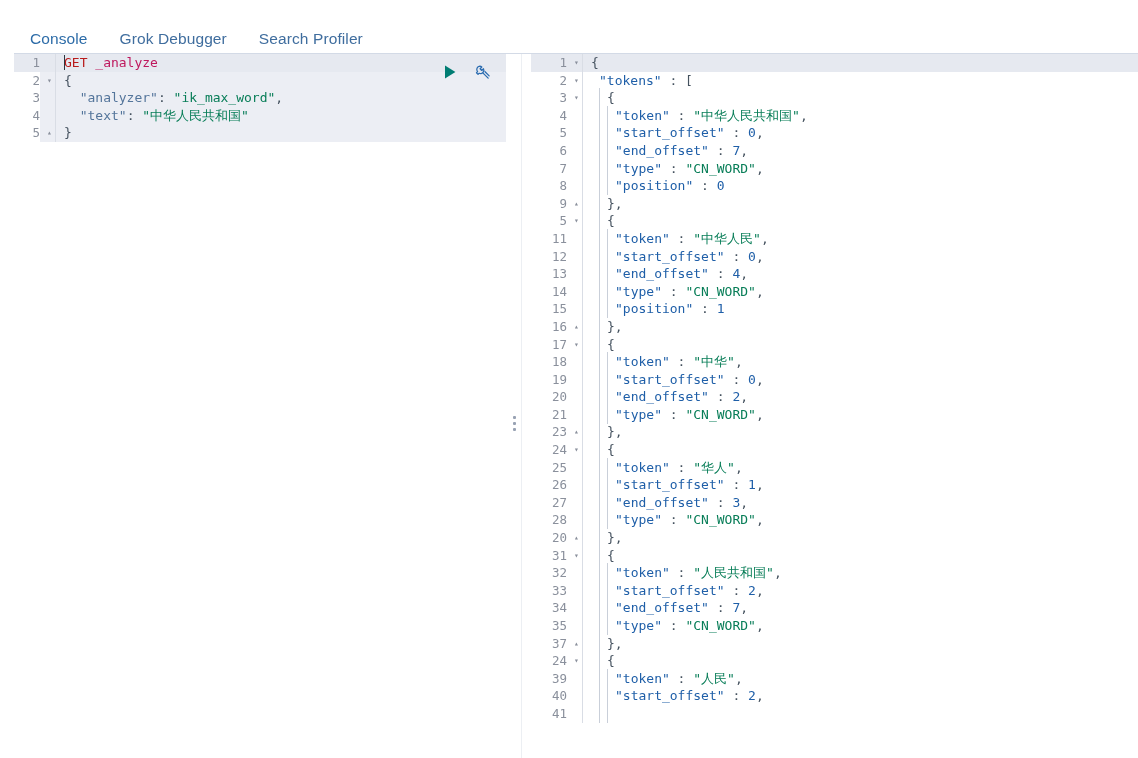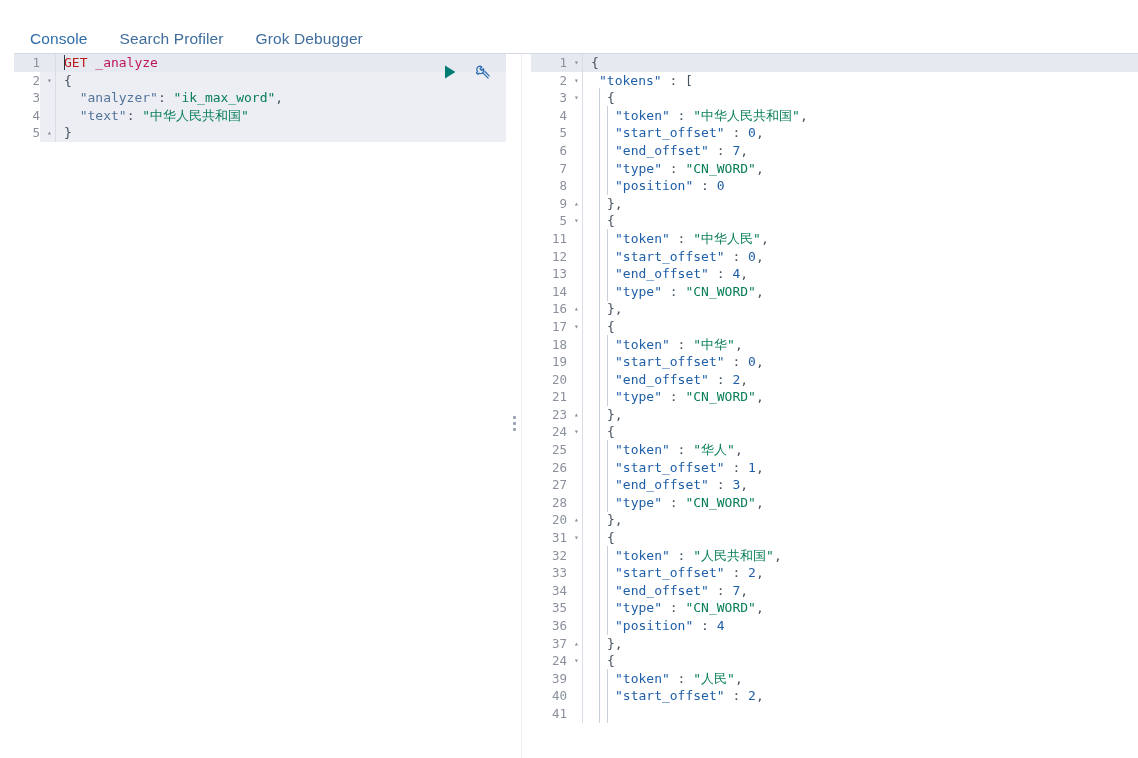--- a/index.html
+++ b/index.html
@@ -245,24 +245,24 @@
 </head>
 <body>
 
 <div id="app">
 
   <div class="tabbar">
     <div class="tab active">
       <span>Console</span>
     </div>
     <div class="tab">
+      <span>Grok Debugger</span>
+    </div>
+    <div class="tab">
       <span>Search Profiler</span>
-    </div>
-    <div class="tab">
-      <span>Grok Debugger</span>
     </div>
   </div>
 
   <div class="split">
 
     <div class="pane pane-left">
       <div class="editor" id="left-editor">
         <div class="req-block">
           <div class="firstline"></div>
         </div>
@@ -310,39 +310,39 @@
             <div class="code-row"><div class="gutter">5</div><span class="fold"></span><div class="gutter-div"></div><div class="code-text"><span class="indent">&nbsp;&nbsp;</span><span class="indent guide">&nbsp;&nbsp;</span><span class="indent guide">&nbsp;&nbsp;</span><span class="tok-key2">"start_offset"</span><span class="tok-punc"> : </span><span class="tok-num">0</span><span class="tok-punc">,</span></div></div>
             <div class="code-row"><div class="gutter">6</div><span class="fold"></span><div class="gutter-div"></div><div class="code-text"><span class="indent">&nbsp;&nbsp;</span><span class="indent guide">&nbsp;&nbsp;</span><span class="indent guide">&nbsp;&nbsp;</span><span class="tok-key2">"end_offset"</span><span class="tok-punc"> : </span><span class="tok-num">7</span><span class="tok-punc">,</span></div></div>
             <div class="code-row"><div class="gutter">7</div><span class="fold"></span><div class="gutter-div"></div><div class="code-text"><span class="indent">&nbsp;&nbsp;</span><span class="indent guide">&nbsp;&nbsp;</span><span class="indent guide">&nbsp;&nbsp;</span><span class="tok-key2">"type"</span><span class="tok-punc"> : </span><span class="tok-string">"CN_WORD"</span><span class="tok-punc">,</span></div></div>
             <div class="code-row"><div class="gutter">8</div><span class="fold"></span><div class="gutter-div"></div><div class="code-text"><span class="indent">&nbsp;&nbsp;</span><span class="indent guide">&nbsp;&nbsp;</span><span class="indent guide">&nbsp;&nbsp;</span><span class="tok-key2">"position"</span><span class="tok-punc"> : </span><span class="tok-num">0</span></div></div>
             <div class="code-row"><div class="gutter">9</div><span class="fold">▴</span><div class="gutter-div"></div><div class="code-text"><span class="indent">&nbsp;&nbsp;</span><span class="indent guide">&nbsp;&nbsp;</span><span class="tok-punc">},</span></div></div>
             <div class="code-row"><div class="gutter">5</div><span class="fold">▾</span><div class="gutter-div"></div><div class="code-text"><span class="indent">&nbsp;&nbsp;</span><span class="indent guide">&nbsp;&nbsp;</span><span class="tok-punc">{</span></div></div>
             <div class="code-row"><div class="gutter">11</div><span class="fold"></span><div class="gutter-div"></div><div class="code-text"><span class="indent">&nbsp;&nbsp;</span><span class="indent guide">&nbsp;&nbsp;</span><span class="indent guide">&nbsp;&nbsp;</span><span class="tok-key2">"token"</span><span class="tok-punc"> : </span><span class="tok-string">"中华人民"</span><span class="tok-punc">,</span></div></div>
             <div class="code-row"><div class="gutter">12</div><span class="fold"></span><div class="gutter-div"></div><div class="code-text"><span class="indent">&nbsp;&nbsp;</span><span class="indent guide">&nbsp;&nbsp;</span><span class="indent guide">&nbsp;&nbsp;</span><span class="tok-key2">"start_offset"</span><span class="tok-punc"> : </span><span class="tok-num">0</span><span class="tok-punc">,</span></div></div>
             <div class="code-row"><div class="gutter">13</div><span class="fold"></span><div class="gutter-div"></div><div class="code-text"><span class="indent">&nbsp;&nbsp;</span><span class="indent guide">&nbsp;&nbsp;</span><span class="indent guide">&nbsp;&nbsp;</span><span class="tok-key2">"end_offset"</span><span class="tok-punc"> : </span><span class="tok-num">4</span><span class="tok-punc">,</span></div></div>
             <div class="code-row"><div class="gutter">14</div><span class="fold"></span><div class="gutter-div"></div><div class="code-text"><span class="indent">&nbsp;&nbsp;</span><span class="indent guide">&nbsp;&nbsp;</span><span class="indent guide">&nbsp;&nbsp;</span><span class="tok-key2">"type"</span><span class="tok-punc"> : </span><span class="tok-string">"CN_WORD"</span><span class="tok-punc">,</span></div></div>
+            <div class="code-row"><div class="gutter">15</div><span class="fold"></span><div class="gutter-div"></div><div class="code-text"><span class="indent">&nbsp;&nbsp;</span><span class="indent guide">&nbsp;&nbsp;</span><span class="indent guide">&nbsp;&nbsp;</span><span class="tok-key2">"position"</span><span class="tok-punc"> : </span><span class="tok-num">1</span></div></div>
             <div class="code-row"><div class="gutter">16</div><span class="fold">▴</span><div class="gutter-div"></div><div class="code-text"><span class="indent">&nbsp;&nbsp;</span><span class="indent guide">&nbsp;&nbsp;</span><span class="tok-punc">},</span></div></div>
             <div class="code-row"><div class="gutter">17</div><span class="fold">▾</span><div class="gutter-div"></div><div class="code-text"><span class="indent">&nbsp;&nbsp;</span><span class="indent guide">&nbsp;&nbsp;</span><span class="tok-punc">{</span></div></div>
             <div class="code-row"><div class="gutter">18</div><span class="fold"></span><div class="gutter-div"></div><div class="code-text"><span class="indent">&nbsp;&nbsp;</span><span class="indent guide">&nbsp;&nbsp;</span><span class="indent guide">&nbsp;&nbsp;</span><span class="tok-key2">"token"</span><span class="tok-punc"> : </span><span class="tok-string">"中华"</span><span class="tok-punc">,</span></div></div>
             <div class="code-row"><div class="gutter">19</div><span class="fold"></span><div class="gutter-div"></div><div class="code-text"><span class="indent">&nbsp;&nbsp;</span><span class="indent guide">&nbsp;&nbsp;</span><span class="indent guide">&nbsp;&nbsp;</span><span class="tok-key2">"start_offset"</span><span class="tok-punc"> : </span><span class="tok-num">0</span><span class="tok-punc">,</span></div></div>
             <div class="code-row"><div class="gutter">20</div><span class="fold"></span><div class="gutter-div"></div><div class="code-text"><span class="indent">&nbsp;&nbsp;</span><span class="indent guide">&nbsp;&nbsp;</span><span class="indent guide">&nbsp;&nbsp;</span><span class="tok-key2">"end_offset"</span><span class="tok-punc"> : </span><span class="tok-num">2</span><span class="tok-punc">,</span></div></div>
             <div class="code-row"><div class="gutter">21</div><span class="fold"></span><div class="gutter-div"></div><div class="code-text"><span class="indent">&nbsp;&nbsp;</span><span class="indent guide">&nbsp;&nbsp;</span><span class="indent guide">&nbsp;&nbsp;</span><span class="tok-key2">"type"</span><span class="tok-punc"> : </span><span class="tok-string">"CN_WORD"</span><span class="tok-punc">,</span></div></div>
             <div class="code-row"><div class="gutter">23</div><span class="fold">▴</span><div class="gutter-div"></div><div class="code-text"><span class="indent">&nbsp;&nbsp;</span><span class="indent guide">&nbsp;&nbsp;</span><span class="tok-punc">},</span></div></div>
             <div class="code-row"><div class="gutter">24</div><span class="fold">▾</span><div class="gutter-div"></div><div class="code-text"><span class="indent">&nbsp;&nbsp;</span><span class="indent guide">&nbsp;&nbsp;</span><span class="tok-punc">{</span></div></div>
             <div class="code-row"><div class="gutter">25</div><span class="fold"></span><div class="gutter-div"></div><div class="code-text"><span class="indent">&nbsp;&nbsp;</span><span class="indent guide">&nbsp;&nbsp;</span><span class="indent guide">&nbsp;&nbsp;</span><span class="tok-key2">"token"</span><span class="tok-punc"> : </span><span class="tok-string">"华人"</span><span class="tok-punc">,</span></div></div>
             <div class="code-row"><div class="gutter">26</div><span class="fold"></span><div class="gutter-div"></div><div class="code-text"><span class="indent">&nbsp;&nbsp;</span><span class="indent guide">&nbsp;&nbsp;</span><span class="indent guide">&nbsp;&nbsp;</span><span class="tok-key2">"start_offset"</span><span class="tok-punc"> : </span><span class="tok-num">1</span><span class="tok-punc">,</span></div></div>
             <div class="code-row"><div class="gutter">27</div><span class="fold"></span><div class="gutter-div"></div><div class="code-text"><span class="indent">&nbsp;&nbsp;</span><span class="indent guide">&nbsp;&nbsp;</span><span class="indent guide">&nbsp;&nbsp;</span><span class="tok-key2">"end_offset"</span><span class="tok-punc"> : </span><span class="tok-num">3</span><span class="tok-punc">,</span></div></div>
             <div class="code-row"><div class="gutter">28</div><span class="fold"></span><div class="gutter-div"></div><div class="code-text"><span class="indent">&nbsp;&nbsp;</span><span class="indent guide">&nbsp;&nbsp;</span><span class="indent guide">&nbsp;&nbsp;</span><span class="tok-key2">"type"</span><span class="tok-punc"> : </span><span class="tok-string">"CN_WORD"</span><span class="tok-punc">,</span></div></div>
             <div class="code-row"><div class="gutter">20</div><span class="fold">▴</span><div class="gutter-div"></div><div class="code-text"><span class="indent">&nbsp;&nbsp;</span><span class="indent guide">&nbsp;&nbsp;</span><span class="tok-punc">},</span></div></div>
             <div class="code-row"><div class="gutter">31</div><span class="fold">▾</span><div class="gutter-div"></div><div class="code-text"><span class="indent">&nbsp;&nbsp;</span><span class="indent guide">&nbsp;&nbsp;</span><span class="tok-punc">{</span></div></div>
             <div class="code-row"><div class="gutter">32</div><span class="fold"></span><div class="gutter-div"></div><div class="code-text"><span class="indent">&nbsp;&nbsp;</span><span class="indent guide">&nbsp;&nbsp;</span><span class="indent guide">&nbsp;&nbsp;</span><span class="tok-key2">"token"</span><span class="tok-punc"> : </span><span class="tok-string">"人民共和国"</span><span class="tok-punc">,</span></div></div>
             <div class="code-row"><div class="gutter">33</div><span class="fold"></span><div class="gutter-div"></div><div class="code-text"><span class="indent">&nbsp;&nbsp;</span><span class="indent guide">&nbsp;&nbsp;</span><span class="indent guide">&nbsp;&nbsp;</span><span class="tok-key2">"start_offset"</span><span class="tok-punc"> : </span><span class="tok-num">2</span><span class="tok-punc">,</span></div></div>
             <div class="code-row"><div class="gutter">34</div><span class="fold"></span><div class="gutter-div"></div><div class="code-text"><span class="indent">&nbsp;&nbsp;</span><span class="indent guide">&nbsp;&nbsp;</span><span class="indent guide">&nbsp;&nbsp;</span><span class="tok-key2">"end_offset"</span><span class="tok-punc"> : </span><span class="tok-num">7</span><span class="tok-punc">,</span></div></div>
             <div class="code-row"><div class="gutter">35</div><span class="fold"></span><div class="gutter-div"></div><div class="code-text"><span class="indent">&nbsp;&nbsp;</span><span class="indent guide">&nbsp;&nbsp;</span><span class="indent guide">&nbsp;&nbsp;</span><span class="tok-key2">"type"</span><span class="tok-punc"> : </span><span class="tok-string">"CN_WORD"</span><span class="tok-punc">,</span></div></div>
-            <div class="code-row"><div class="gutter">36</div><span class="fold"></span><div class="gutter-div"></div><div class="code-text"><span class="indent">&nbsp;&nbsp;</span><span class="indent guide">&nbsp;&nbsp;</span><span class="indent guide">&nbsp;&nbsp;</span><span class="tok-key2">"position"</span><span class="tok-punc"> : </span><span class="tok-num">4</span></div></div>
             <div class="code-row"><div class="gutter">37</div><span class="fold">▴</span><div class="gutter-div"></div><div class="code-text"><span class="indent">&nbsp;&nbsp;</span><span class="indent guide">&nbsp;&nbsp;</span><span class="tok-punc">},</span></div></div>
             <div class="code-row"><div class="gutter">24</div><span class="fold">▾</span><div class="gutter-div"></div><div class="code-text"><span class="indent">&nbsp;&nbsp;</span><span class="indent guide">&nbsp;&nbsp;</span><span class="tok-punc">{</span></div></div>
             <div class="code-row"><div class="gutter">39</div><span class="fold"></span><div class="gutter-div"></div><div class="code-text"><span class="indent">&nbsp;&nbsp;</span><span class="indent guide">&nbsp;&nbsp;</span><span class="indent guide">&nbsp;&nbsp;</span><span class="tok-key2">"token"</span><span class="tok-punc"> : </span><span class="tok-string">"人民"</span><span class="tok-punc">,</span></div></div>
             <div class="code-row"><div class="gutter">40</div><span class="fold"></span><div class="gutter-div"></div><div class="code-text"><span class="indent">&nbsp;&nbsp;</span><span class="indent guide">&nbsp;&nbsp;</span><span class="indent guide">&nbsp;&nbsp;</span><span class="tok-key2">"start_offset"</span><span class="tok-punc"> : </span><span class="tok-num">2</span><span class="tok-punc">,</span></div></div>
             <div class="code-row"><div class="gutter">41</div><span class="fold"></span><div class="gutter-div"></div><div class="code-text"><span class="indent">&nbsp;&nbsp;</span><span class="indent guide">&nbsp;&nbsp;</span><span class="indent guide">&nbsp;&nbsp;</span></div></div>
           </div>
       </div>
     </div>
 
   </div>

